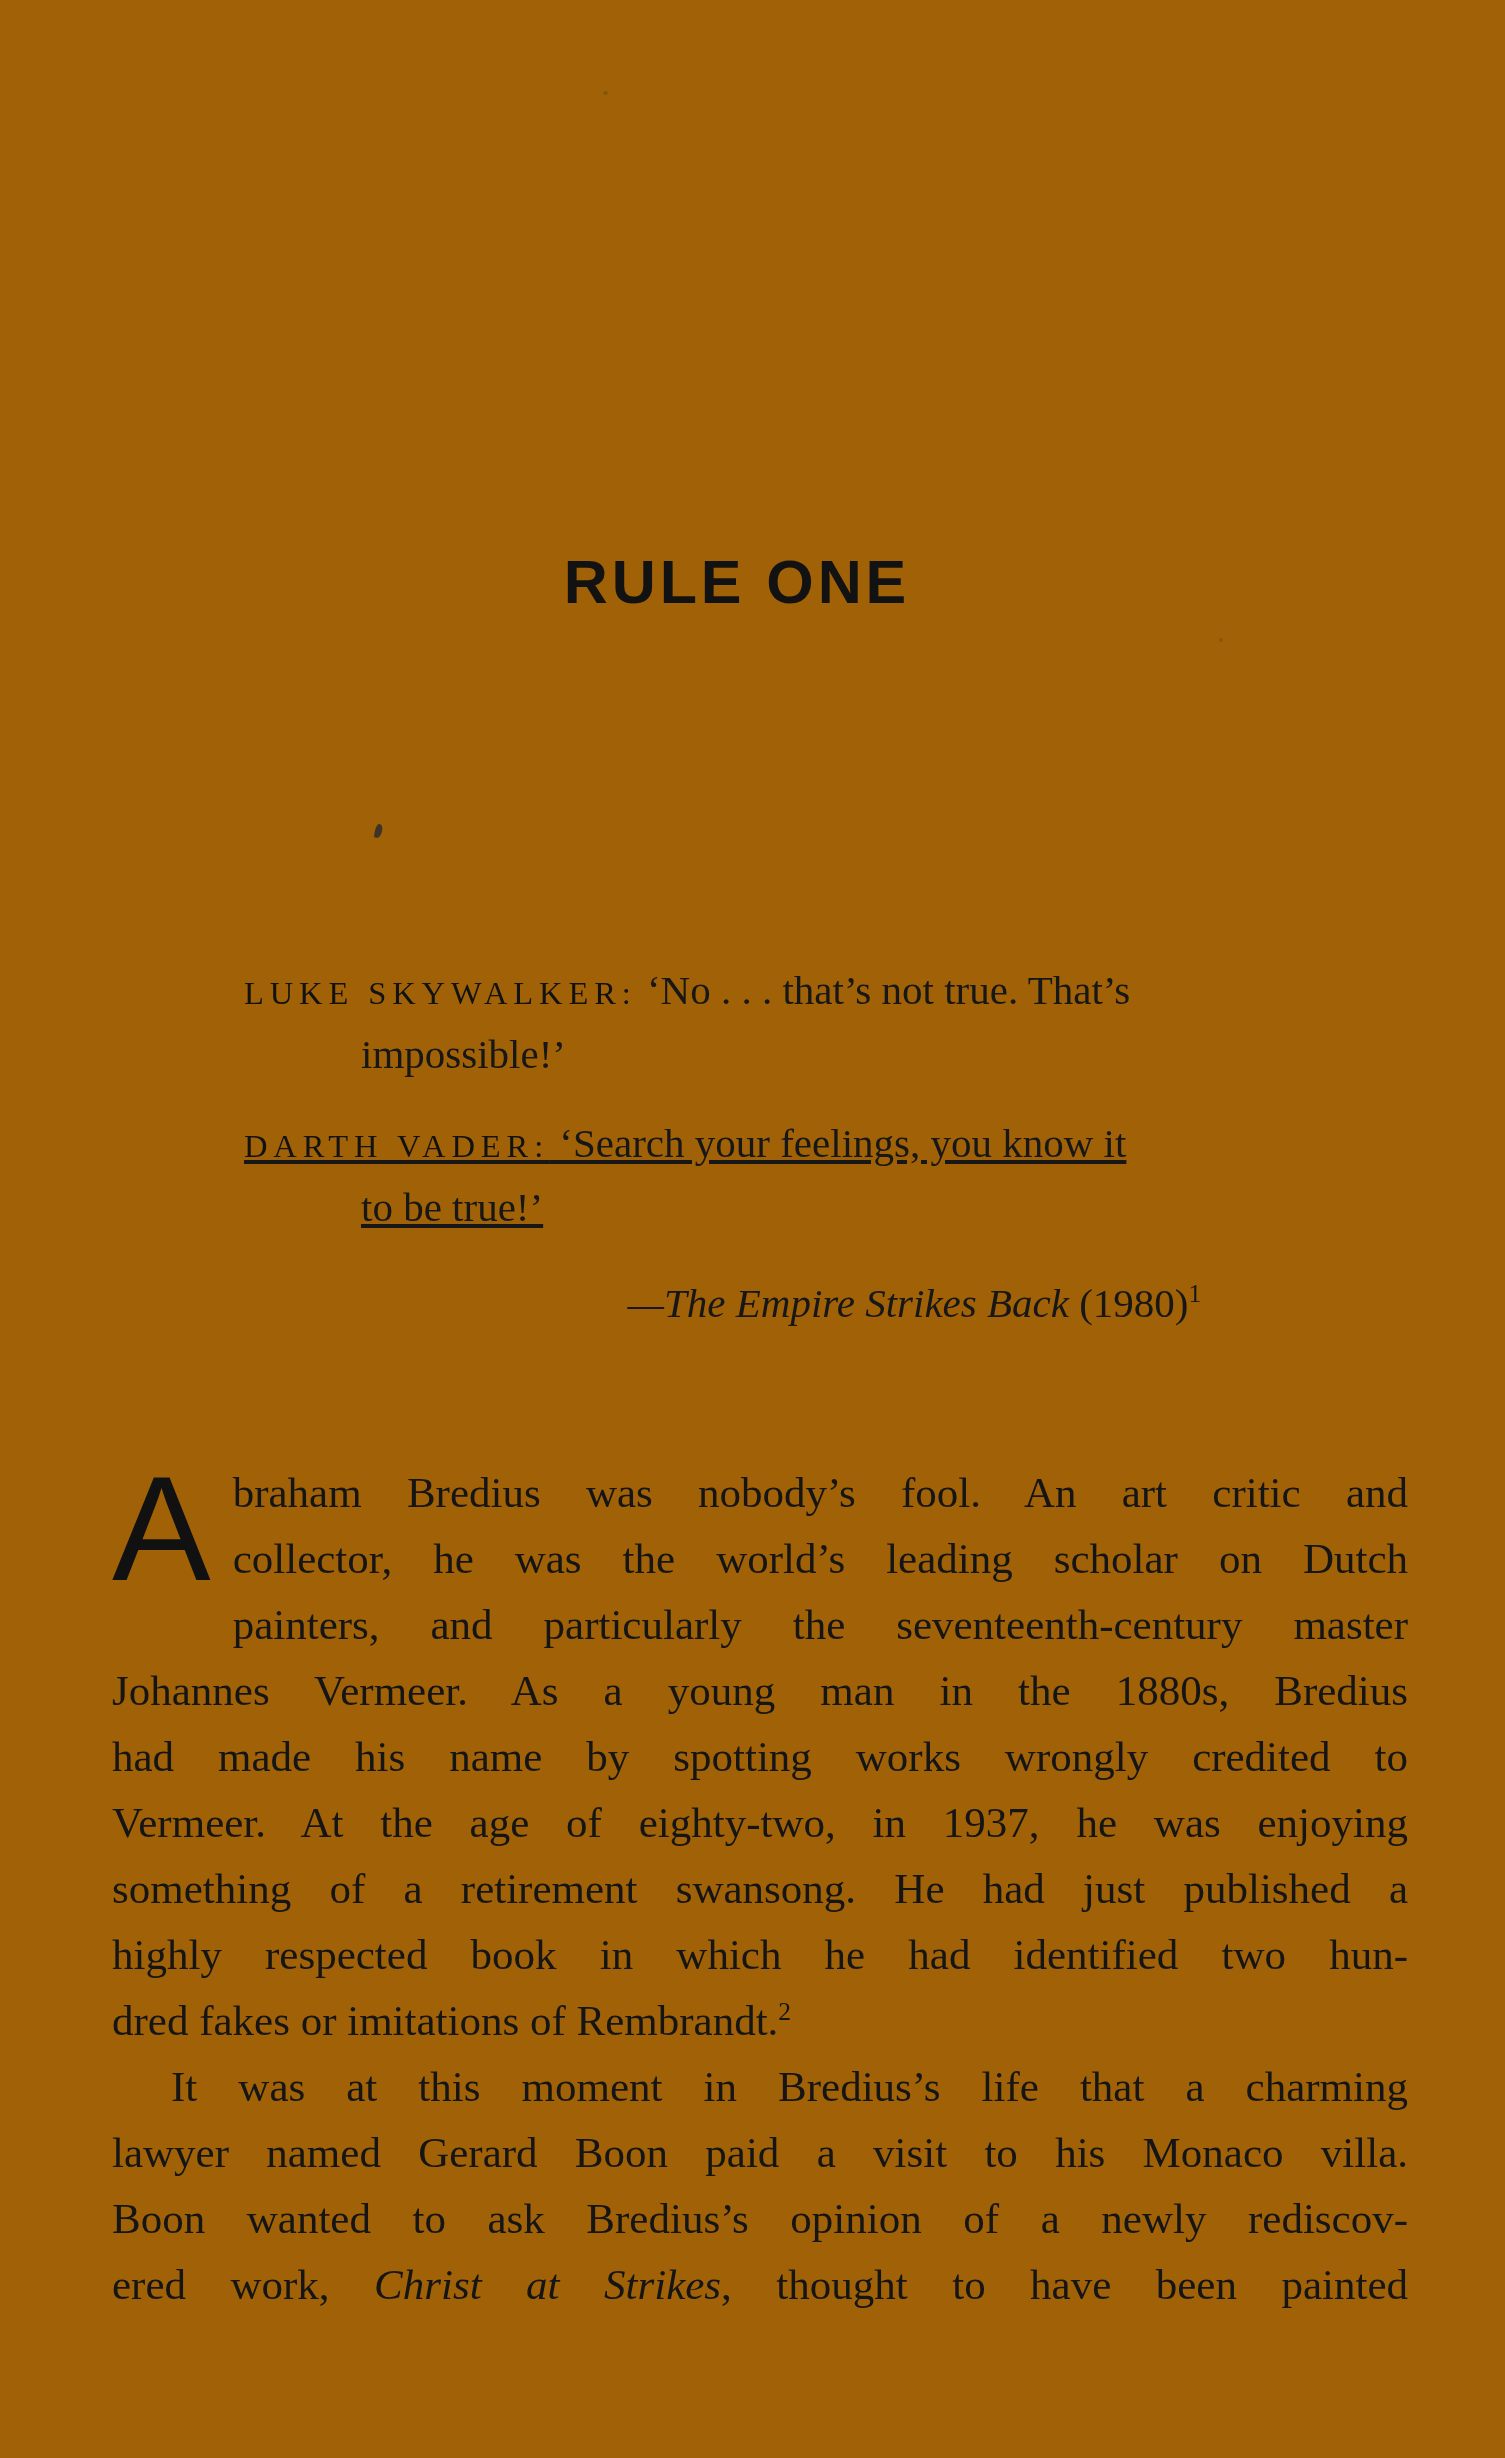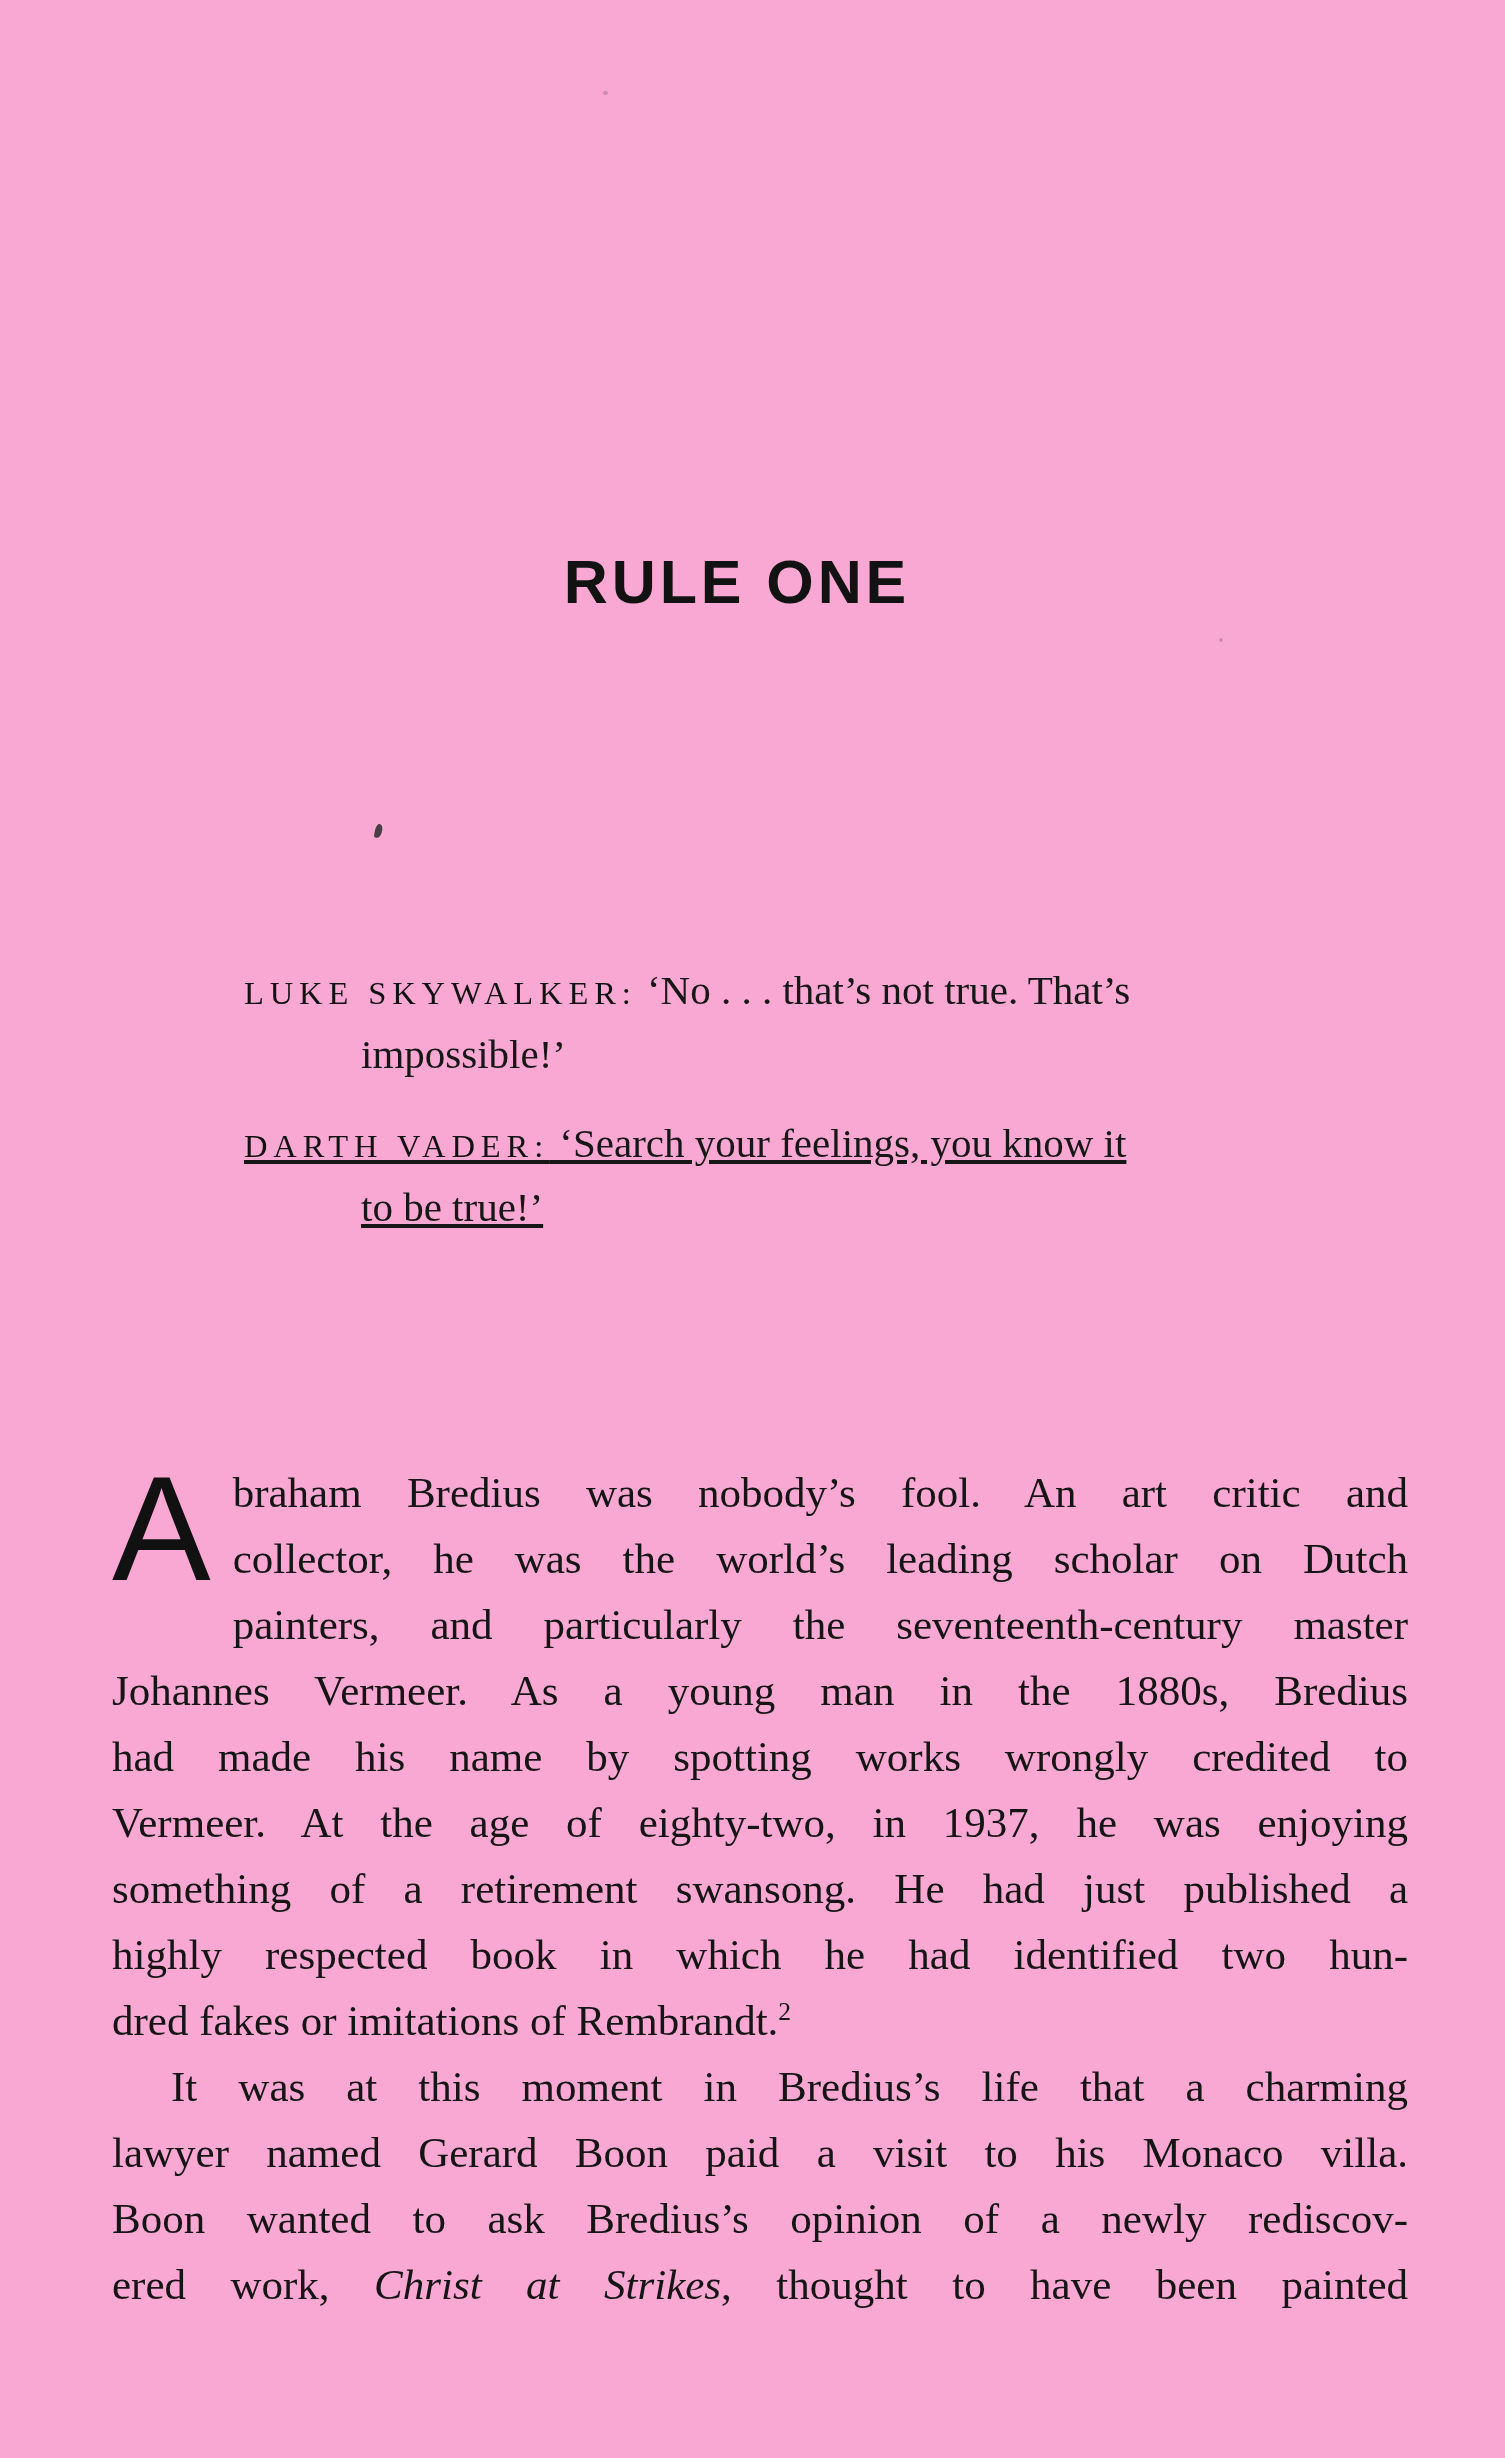--- a/index.html
+++ b/index.html
@@ -1,20 +1,20 @@
 <!DOCTYPE html>
 <html><head>
 <meta charset="utf-8">
 <style>
   html,body{margin:0;padding:0;background:#e8e8e6;}
   .page{
     position:relative;
     width:1505px;height:2459px;
     margin:0 auto;
-    background:#f9a8d4;
+    background:#a16207;
     color:#161616;
     overflow:hidden;
     font-family:"Liberation Serif", serif;
   }
   
   .kicker{
     position:absolute;left:0;top:548px;width:1474px;
     text-align:center;
     font-family:"Liberation Sans", sans-serif;
     font-weight:700;
@@ -101,20 +101,21 @@
 
   <section class="epigraph" id="epigraph">
       <div class="ep-entry">
         <div class="ep-line-first"><span class="ep-speaker">LUKE SKYWALKER:</span> ‘No . . . that’s not true. That’s</div>
         <div class="ep-line">impossible!’</div>
       </div>
       <div class="ep-entry">
         <div class="ep-line-first"><span class="ep-speaker">DARTH VADER:</span> ‘Search your feelings, you know it</div>
         <div class="ep-line">to be true!’</div>
       </div>
+      <div class="ep-attribution"><span>—</span><span class="it">The Empire Strikes Back</span><span class="roman"> (1980)</span><span class="roman sup">1</span></div>
     </section>
 
   <section class="body-text" id="bodytext">
       <div>
         <span class="dropcap">A</span>
         <div class="bline"><span>braham Bredius was nobody’s fool. An art critic and</span></div>
         <div class="bline"><span>collector, he was the world’s leading scholar on Dutch</span></div>
         <div class="bline"><span>painters, and particularly the seventeenth-century master</span></div>
         <div class="bline"><span>Johannes Vermeer. As a young man in the 1880s, Bredius</span></div>
         <div class="bline"><span>had made his name by spotting works wrongly credited to</span></div>

